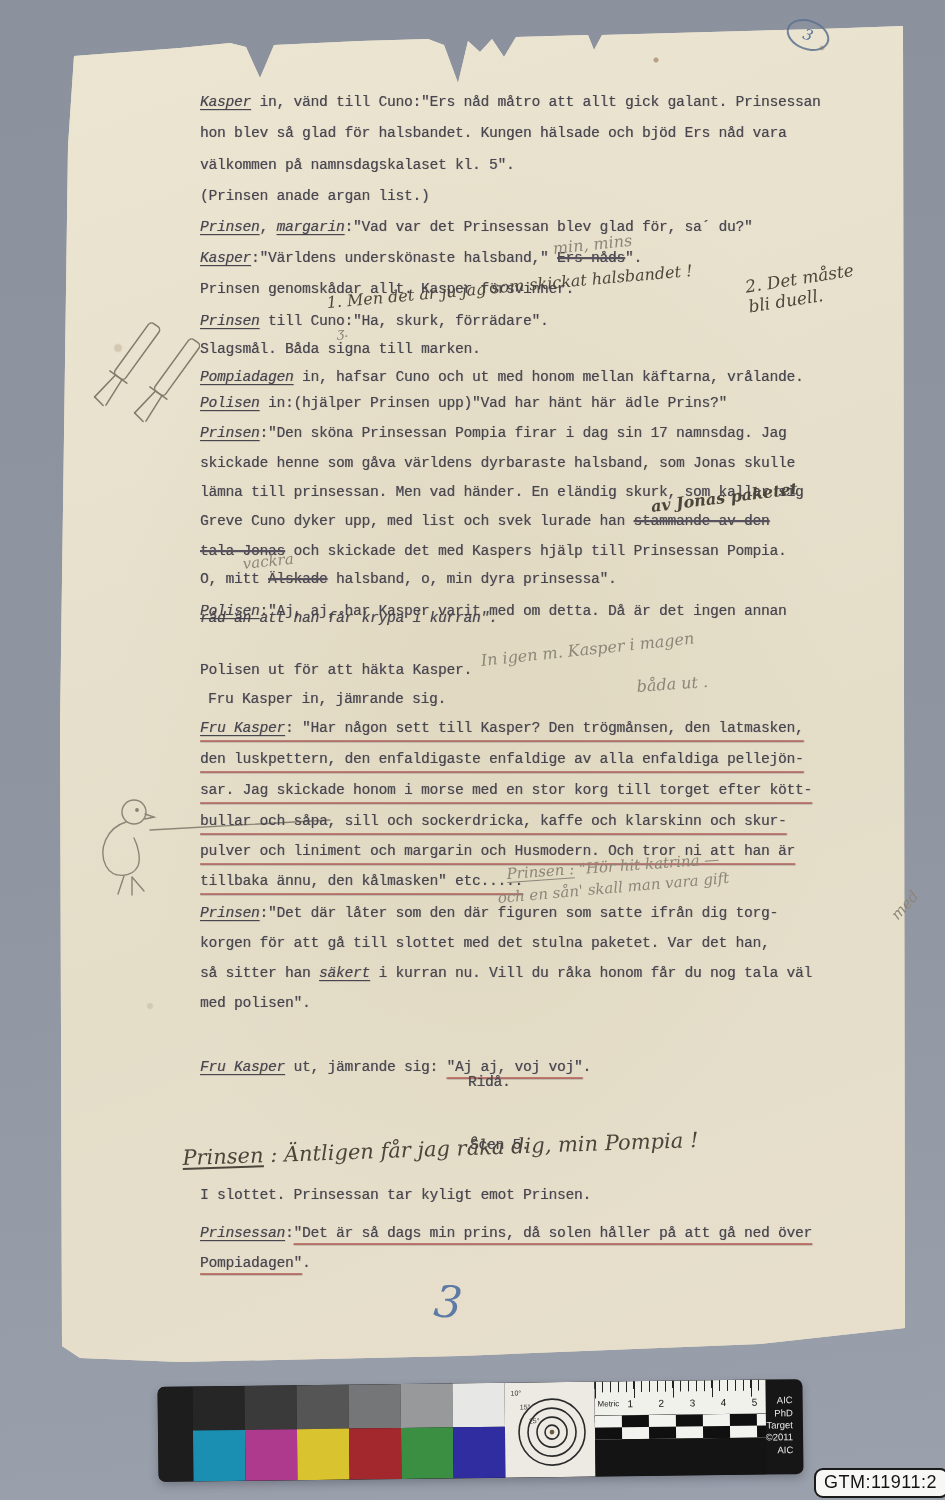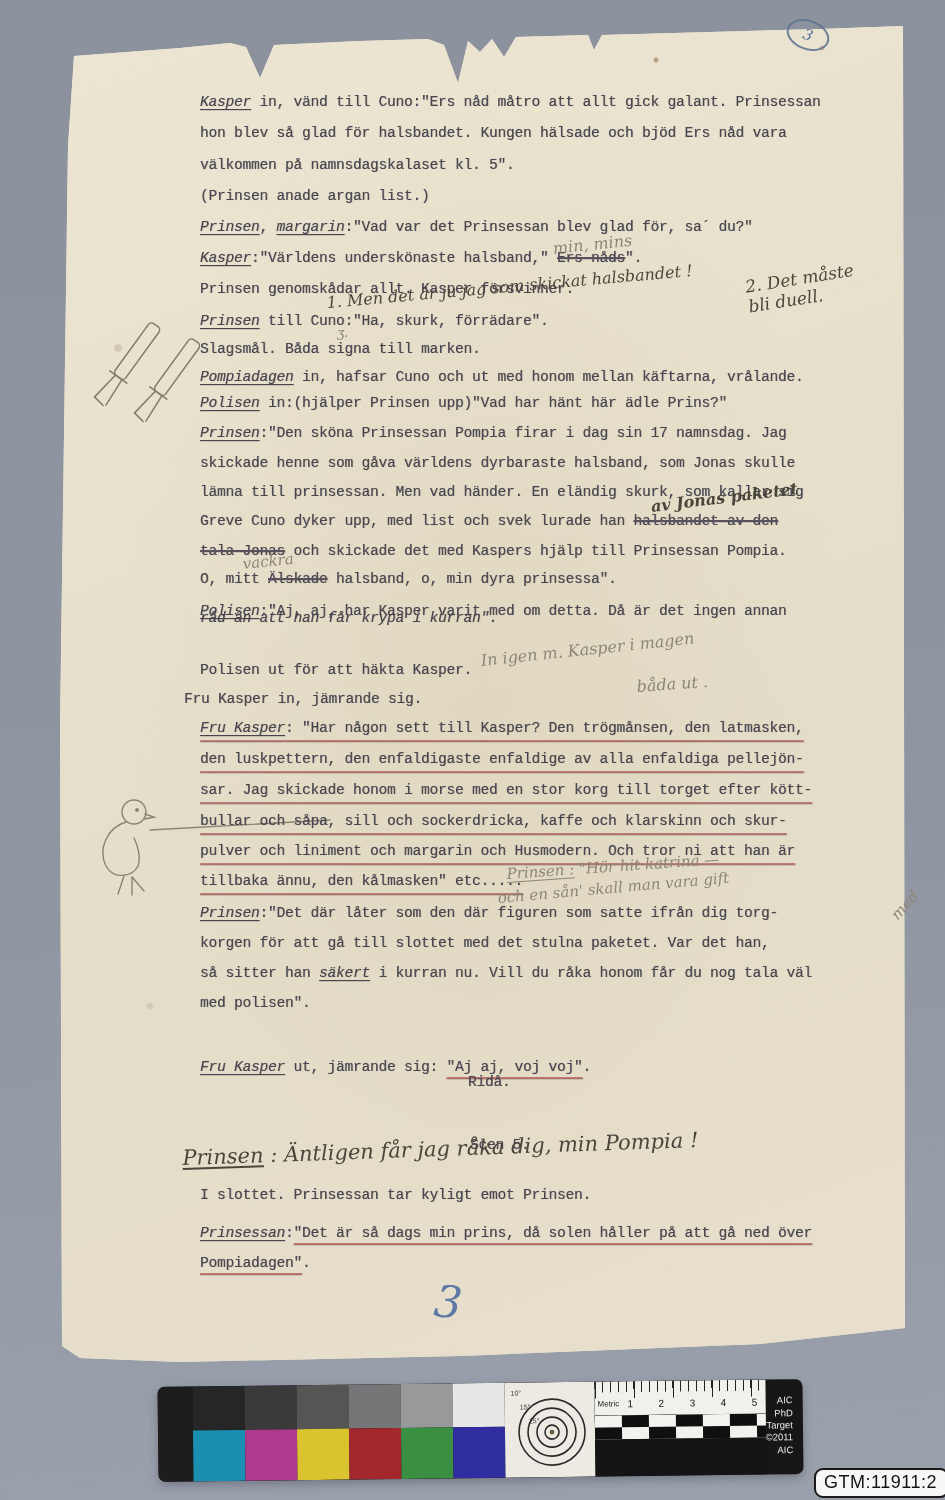--- a/index.html
+++ b/index.html
@@ -128,27 +128,27 @@
       <div class="tline" style="left: 200px; top: 220px;"><span class="seg-u">Prinsen</span><span class="seg-t">, </span><span class="seg-u">margarin</span><span class="seg-t">:"Vad var det Prinsessan blev glad för, sa´ du?"</span></div>
       <div class="tline" style="left: 200px; top: 251px;"><span class="seg-u">Kasper</span><span class="seg-t">:"Världens underskönaste halsband," </span><span class="seg-s">Ers nåds</span><span class="seg-t">".</span></div>
       <div class="tline" style="left: 200px; top: 282px;"><span class="seg-t">Prinsen genomskådar allt. Kasper försvinner.</span></div>
       <div class="tline" style="left: 200px; top: 314px;"><span class="seg-u">Prinsen</span><span class="seg-t"> till Cuno:"Ha, skurk, förrädare".</span></div>
       <div class="tline" style="left: 200px; top: 342px;"><span class="seg-t">Slagsmål. Båda signa till marken.</span></div>
       <div class="tline" style="left: 200px; top: 370px;"><span class="seg-u">Pompiadagen</span><span class="seg-t"> in, hafsar Cuno och ut med honom mellan käftarna, vrålande.</span></div>
       <div class="tline" style="left: 200px; top: 396px;"><span class="seg-u">Polisen</span><span class="seg-t"> in:(hjälper Prinsen upp)"Vad har hänt här ädle Prins?"</span></div>
       <div class="tline" style="left: 200px; top: 426px;"><span class="seg-u">Prinsen</span><span class="seg-t">:"Den sköna Prinsessan Pompia firar i dag sin 17 namnsdag. Jag</span></div>
       <div class="tline" style="left: 200px; top: 456px;"><span class="seg-t">skickade henne som gåva världens dyrbaraste halsband, som Jonas skulle</span></div>
       <div class="tline" style="left: 200px; top: 485px;"><span class="seg-t">lämna till prinsessan. Men vad händer. En eländig skurk, som kallar sig</span></div>
-      <div class="tline" style="left: 200px; top: 514px;"><span class="seg-t">Greve Cuno dyker upp, med list och svek lurade han </span><span class="seg-s">halsbandet av den</span></div>
+      <div class="tline" style="left: 200px; top: 514px;"><span class="seg-t">Greve Cuno dyker upp, med list och svek lurade han </span><span class="seg-s">stammande av den</span></div>
       <div class="tline" style="left: 200px; top: 544px;"><span class="seg-s">tala Jonas</span><span class="seg-t"> och skickade det med Kaspers hjälp till Prinsessan Pompia.</span></div>
       <div class="tline" style="left: 200px; top: 572px;"><span class="seg-t">O, mitt </span><span class="seg-s">Älskade</span><span class="seg-t"> halsband, o, min dyra prinsessa".</span></div>
       <div class="tline" style="left: 200px; top: 604px;"><span class="seg-u">Polisen</span><span class="seg-t">:"Aj, aj, har Kasper varit med om detta. Då är det ingen annan</span></div>
       <div class="tline" style="left: 200px; top: 611px; font-style: italic;"><span class="seg-t">råd än att han får krypa i kurran".</span></div>
       <div class="tline" style="left: 200px; top: 663px;"><span class="seg-t">Polisen ut för att häkta Kasper.</span></div>
-      <div class="tline" style="left: 184px; top: 692px; text-align: center;"><span class="seg-t">Fru Kasper in, jämrande sig.</span></div>
+      <div class="tline" style="left: 208px; top: 692px; text-align: center;"><span class="seg-t">Fru Kasper in, jämrande sig.</span></div>
       <div class="tline red" style="left: 200px; top: 721px;"><span class="seg-u">Fru Kasper</span><span class="seg-t">: "Har någon sett till Kasper? Den trögmånsen, den latmasken,</span></div>
       <div class="tline red" style="left: 200px; top: 752px;"><span class="seg-t">den luskpettern, den enfaldigaste enfaldige av alla enfaldiga pellejön-</span></div>
       <div class="tline red" style="left: 200px; top: 783px;"><span class="seg-t">sar. Jag skickade honom i morse med en stor korg till torget efter kött-</span></div>
       <div class="tline red" style="left: 200px; top: 814px;"><span class="seg-t">bullar och såpa, sill och sockerdricka, kaffe och klarskinn och skur-</span></div>
       <div class="tline red" style="left: 200px; top: 844px;"><span class="seg-t">pulver och liniment och margarin och Husmodern. Och tror ni att han är</span></div>
       <div class="tline red" style="left: 200px; top: 874px;"><span class="seg-t">tillbaka ännu, den kålmasken" etc.....</span></div>
       <div class="tline" style="left: 200px; top: 906px;"><span class="seg-u">Prinsen</span><span class="seg-t">:"Det där låter som den där figuren som satte ifrån dig torg-</span></div>
       <div class="tline" style="left: 200px; top: 936px;"><span class="seg-t">korgen för att gå till slottet med det stulna paketet. Var det han,</span></div>
       <div class="tline" style="left: 200px; top: 966px;"><span class="seg-t">så sitter han </span><span class="seg-u">säkert</span><span class="seg-t"> i kurran nu. Vill du råka honom får du nog tala väl</span></div>
       <div class="tline" style="left: 200px; top: 996px;"><span class="seg-t">med polisen".</span></div>

